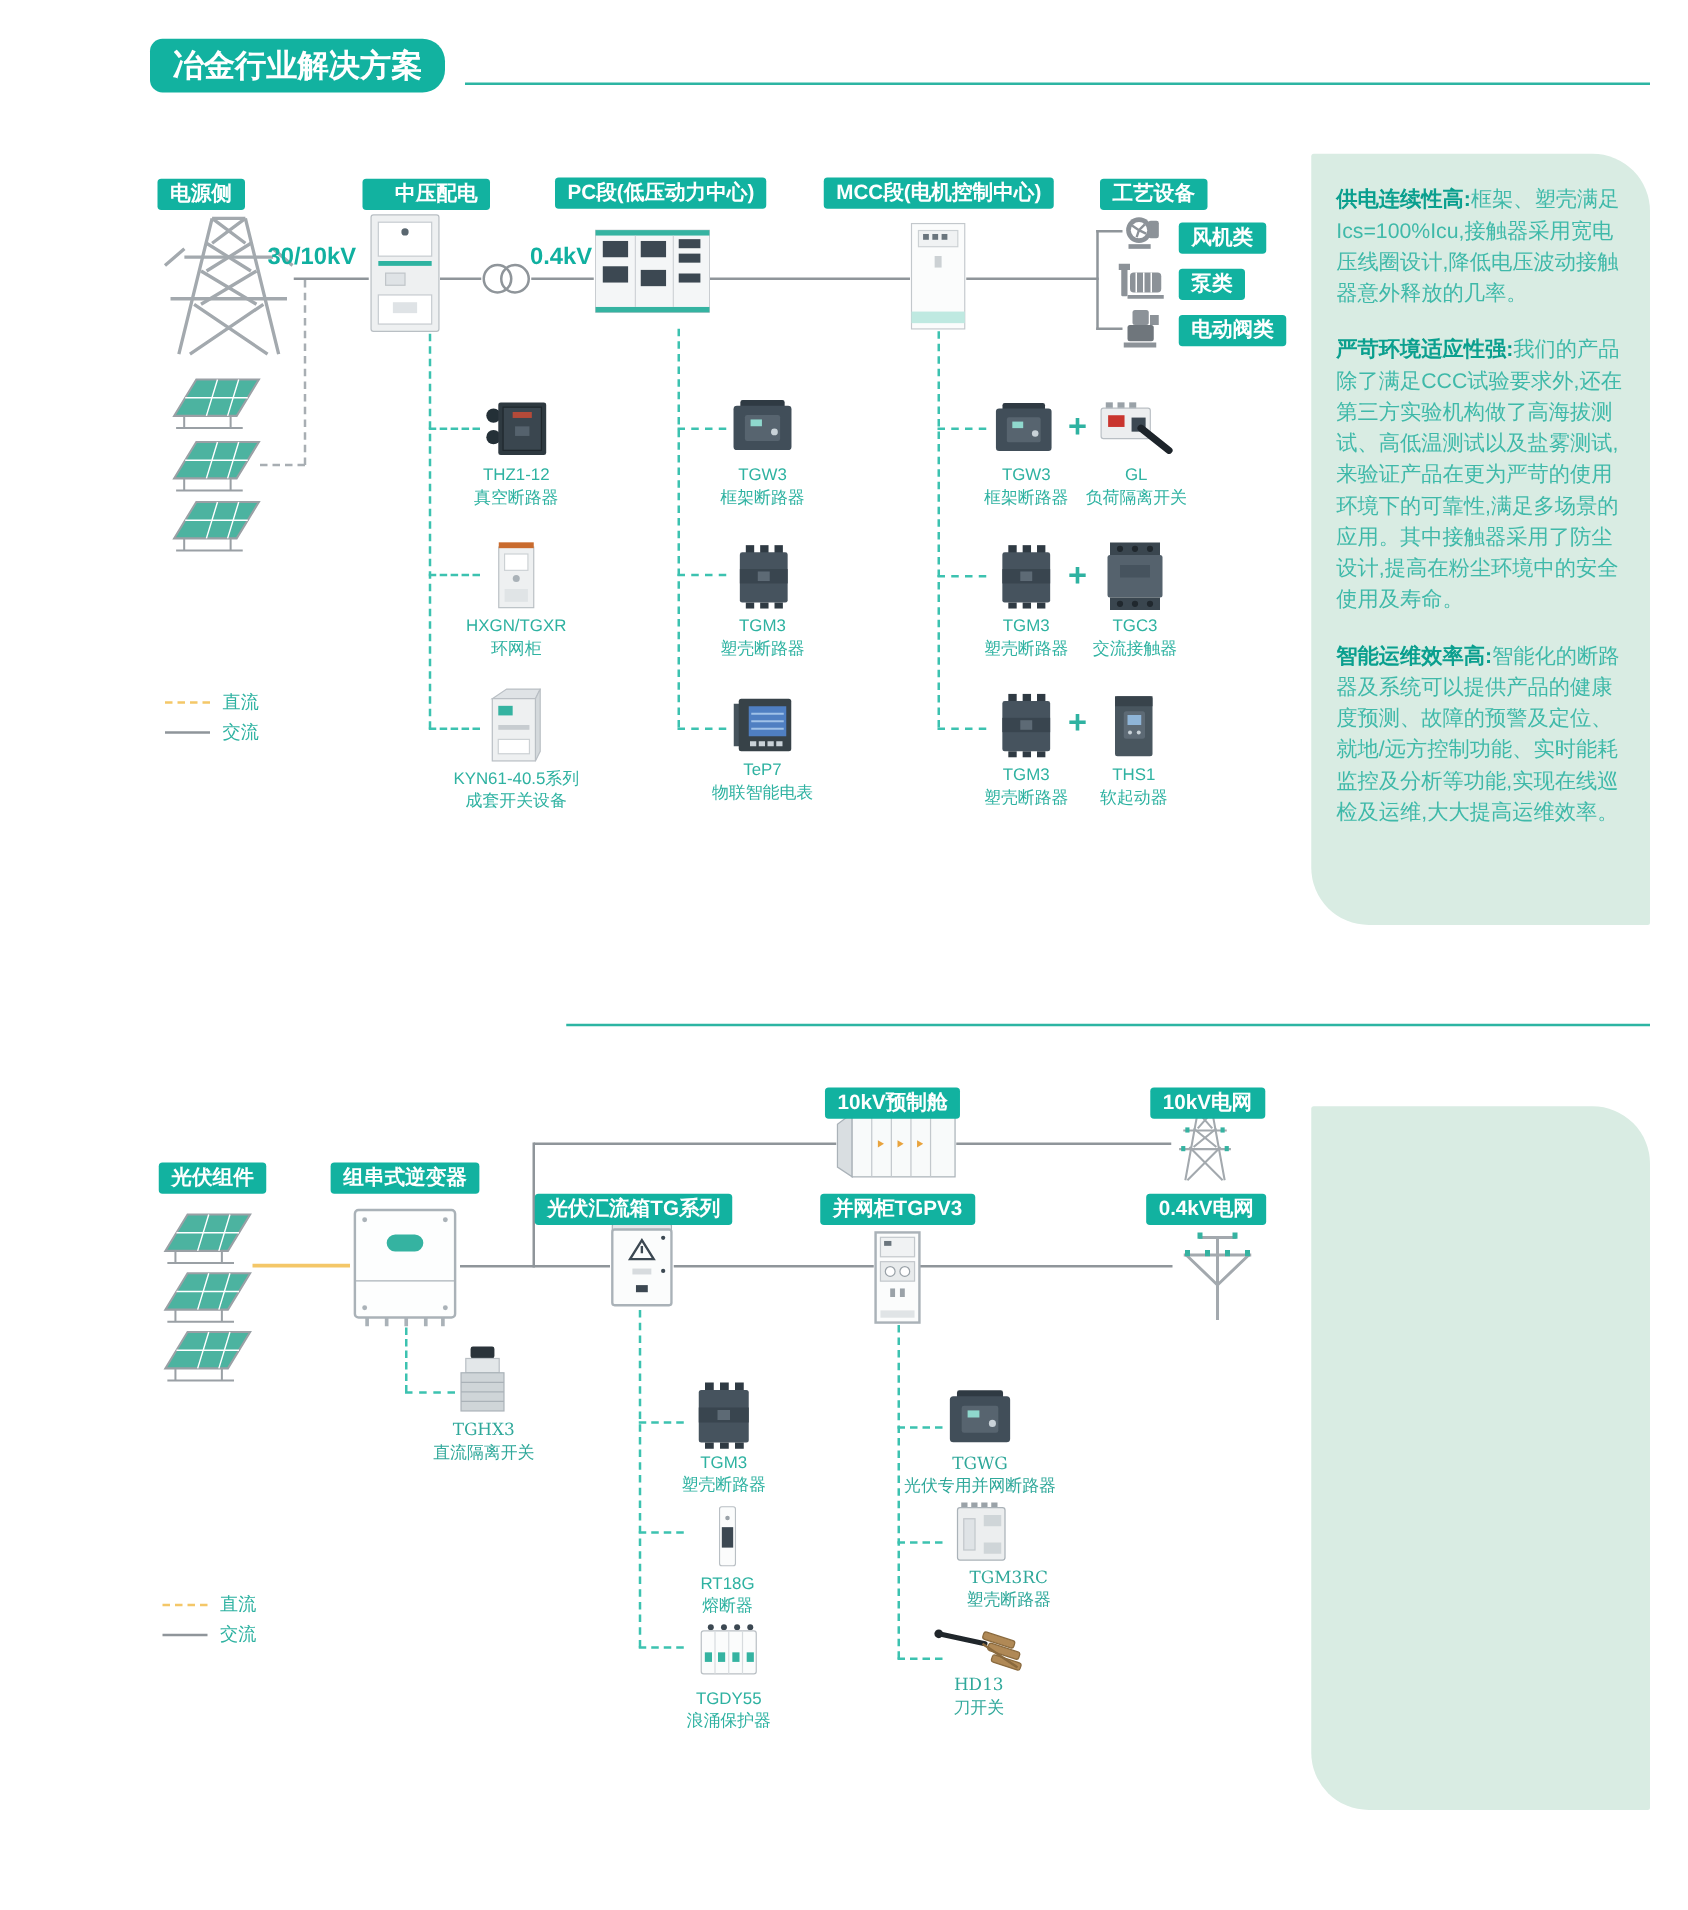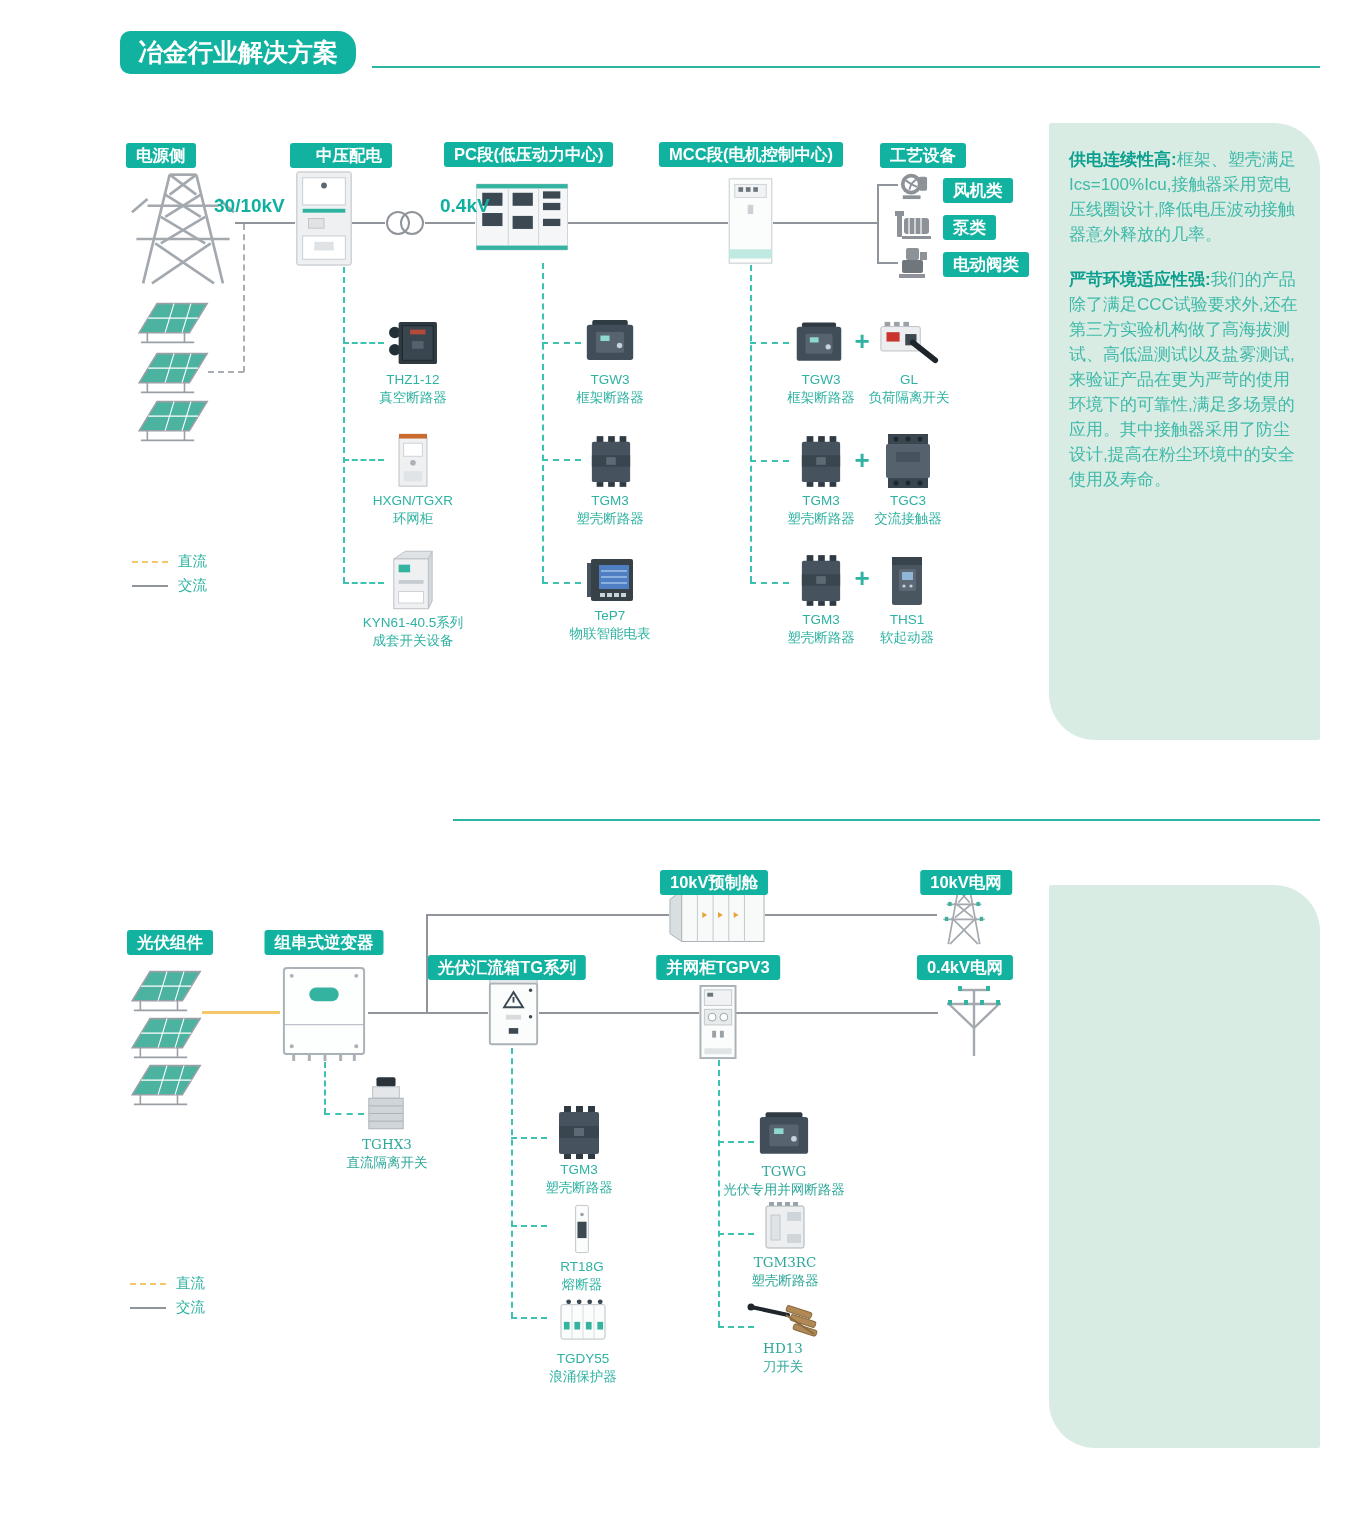--- a/index.html
+++ b/index.html
@@ -332,21 +332,21 @@
   <svg class="thumb" style="left:105px;top:400px;width:74px;height:42px;">
       <use href="#solar"></use>
     </svg>
 
   <div class="lnh" style="left:203px;top:222px;width:60px;"></div>
   <div class="lnh" style="left:320px;top:222px;width:33px;"></div>
   <div class="lnh" style="left:393px;top:222px;width:50px;"></div>
   <div class="lnh" style="left:536px;top:222px;width:160px;"></div>
   <div class="lnh" style="left:741px;top:222px;width:106px;"></div>
   <div class="vlabel" style="left:182px;top:195px;">30/10kV</div>
-  <div class="vlabel" style="left:408px;top:195px;">0.4kV</div>
+  <div class="vlabel" style="left:392px;top:195px;">0.4kV</div>
   <svg class="thumb" style="left:352px;top:208px;width:42px;height:30px;">
       <use href="#transformer"></use>
     </svg>
 
   <div class="gdv" style="left:211px;top:224px;height:148px;"></div>
   <div class="gdh" style="left:176px;top:371px;width:36px;"></div>
 
   <svg class="thumb" style="left:262px;top:170px;width:60px;height:97px;">
       <use href="#cab-mv"></use>
     </svg>
@@ -483,20 +483,21 @@
     <span class="lg-t">直流</span>
   </div>
   <div class="legend-row" style="left:100px;top:576px;">
     <span class="lg-ac"></span>
     <span class="lg-t">交流</span>
   </div>
 
   <div class="panel" style="top:123px;height:617px;">
     <p><b>供电连续性高:</b><span>框架、塑壳满足Ics=100%Icu,接触器采用宽电压线圈设计,降低电压波动接触器意外释放的几率。</span></p>
     <p><b>严苛环境适应性强:</b><span>我们的产品除了满足CCC试验要求外,还在第三方实验机构做了高海拔测试、高低温测试以及盐雾测试,来验证产品在更为严苛的使用环境下的可靠性,满足多场景的应用。其中接触器采用了防尘设计,提高在粉尘环境中的安全使用及寿命。</span></p>
+    <p><b>智能运维效率高:</b><span>智能化的断路器及系统可以提供产品的健康度预测、故障的预警及定位、就地/远方控制功能、实时能耗监控及分析等功能,实现在线巡检及运维,大大提高运维效率。</span></p>
   </div>
 
   <div class="tline" style="left:421px;top:819px;width:867px;"></div>
 
   <div class="badge cbadge" style="left:682px;top:870px;">10kV预制舱</div>
   <div class="badge cbadge" style="left:934px;top:870px;">10kV电网</div>
   <div class="badge" style="left:95px;top:930px;">光伏组件</div>
   <div class="badge cbadge" style="left:292px;top:930px;">组串式逆变器</div>
   <div class="badge cbadge" style="left:475px;top:955px;">光伏汇流箱TG系列</div>
   <div class="badge cbadge" style="left:686px;top:955px;">并网柜TGPV3</div>
@@ -582,21 +583,21 @@
   <svg class="thumb" style="left:726px;top:1106px;width:52px;height:56px;">
       <use href="#brk-acb"></use>
     </svg>
   <div class="eq serif" style="left:752px;top:1163px;">
     <div>TGWG</div>
     <div>光伏专用并网断路器</div>
   </div>
   <svg class="thumb" style="left:731px;top:1200px;width:44px;height:50px;">
       <use href="#tgm3rc"></use>
     </svg>
-  <div class="eq serif" style="left:753px;top:1254px;">
+  <div class="eq serif" style="left:775px;top:1254px;">
     <div>TGM3RC</div>
     <div>塑壳断路器</div>
   </div>
   <svg class="thumb" style="left:714px;top:1300px;width:74px;height:38px;">
       <use href="#knife"></use>
     </svg>
   <div class="eq serif" style="left:751px;top:1340px;">
     <div>HD13</div>
     <div>刀开关</div>
   </div>

